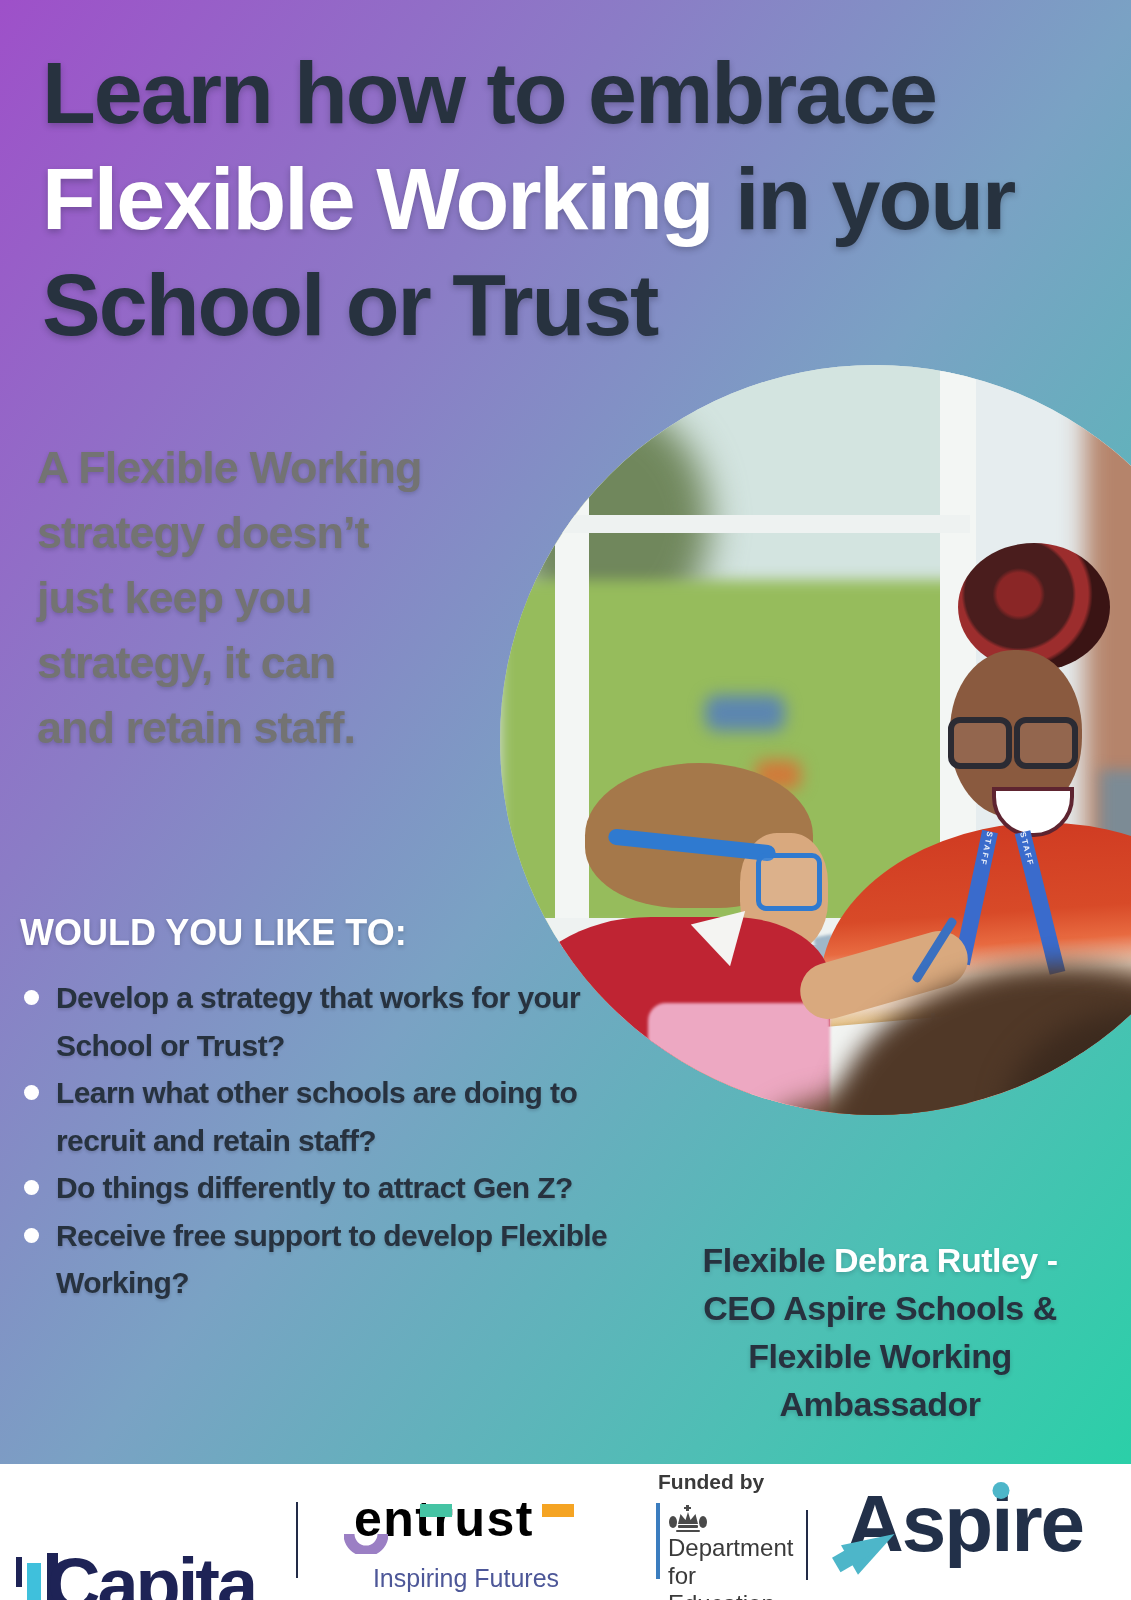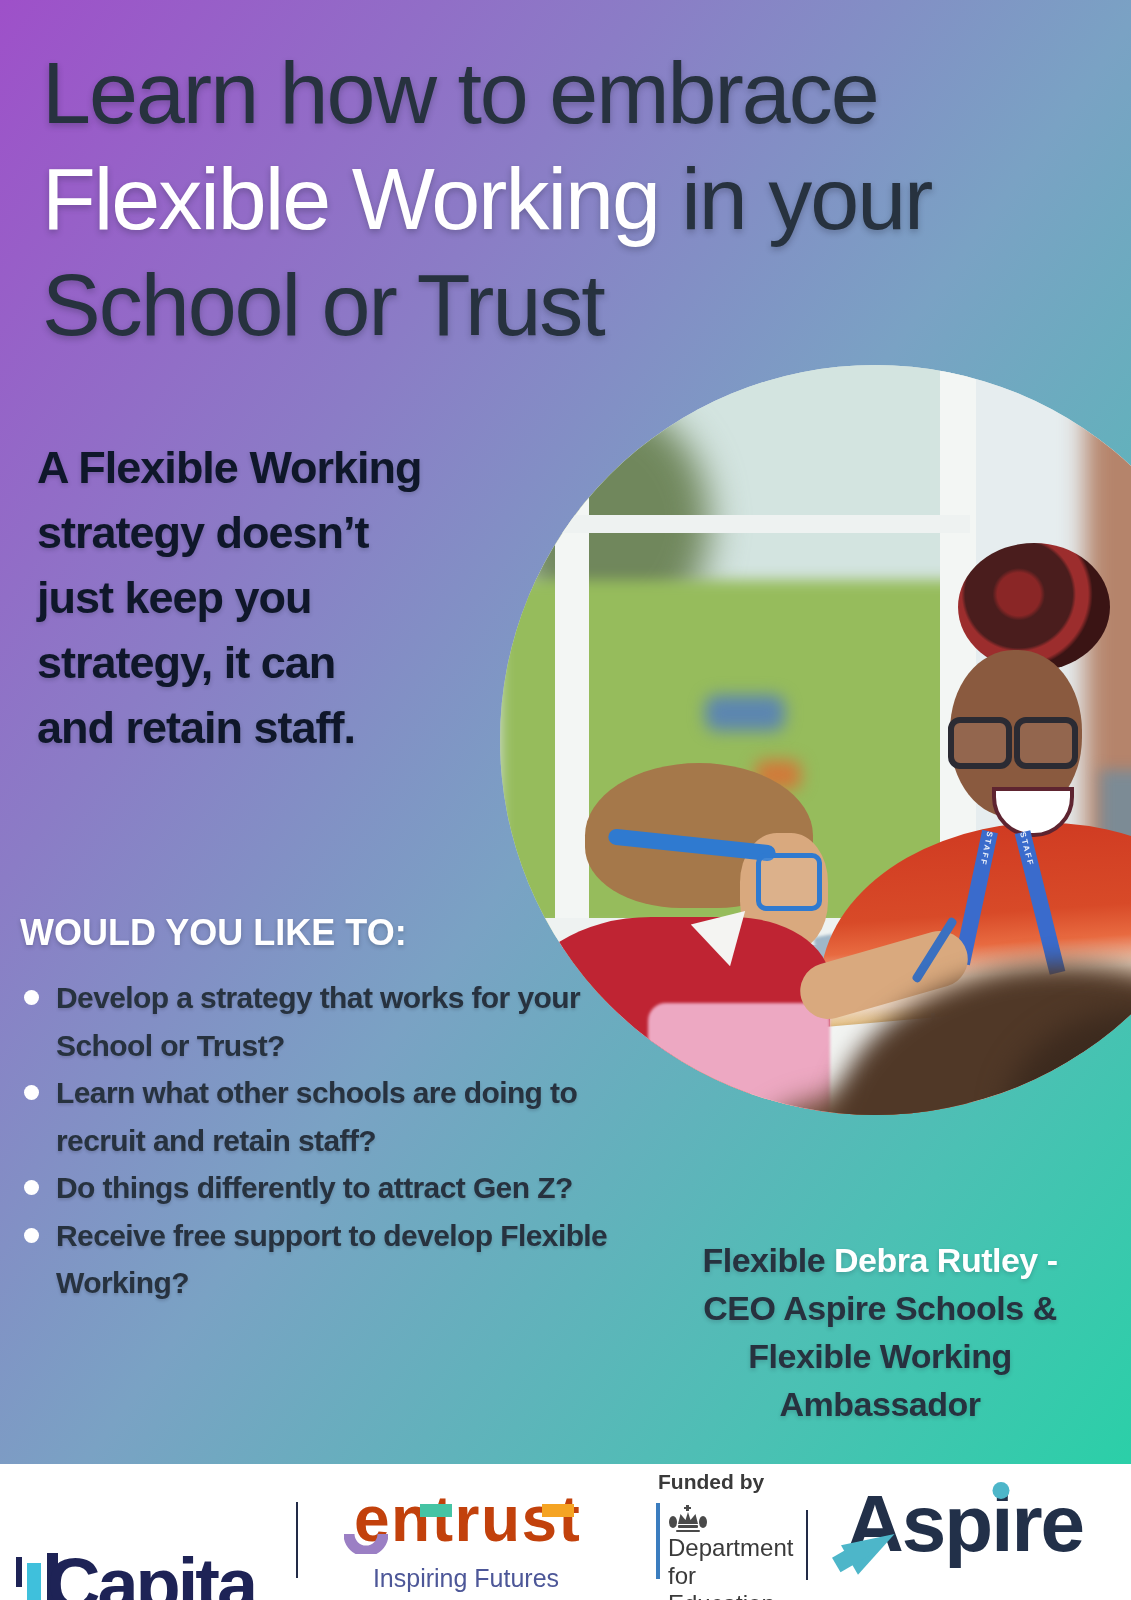--- a/index.html
+++ b/index.html
@@ -6,30 +6,30 @@
   body{
     width:1131px;height:1600px;position:relative;overflow:hidden;
     font-family:"Liberation Sans","DejaVu Sans",sans-serif;
     background:linear-gradient(126deg,#9e50c9 0%,#8b7cc6 28%,#7aa2c4 50%,#4cc0b4 78%,#23d3a5 100%);
   }
   .abs{position:absolute;}
 
   
   .title{
     left:42px;top:40px;width:1060px;
-    font-size:88px;line-height:106px;font-weight:normal;letter-spacing:-2px;
+    font-size:88px;line-height:106px;font-weight:bold;letter-spacing:-2px;
     color:#27323f;text-shadow:0 3px 6px rgba(25,30,45,.28);
   }
   .title .white{color:#ffffff;}
 
   
   .intro{
     left:37px;top:435px;width:480px;
     font-size:45px;line-height:65px;font-weight:bold;letter-spacing:-1px;
-    color:#0f172a;text-shadow:0 2px 4px rgba(25,30,45,.22);
+    color:#737373;text-shadow:0 2px 4px rgba(25,30,45,.22);
   }
 
   
   .would{
     left:20px;top:908px;width:520px;
     font-size:36px;line-height:50px;font-weight:800;color:#ffffff;
     text-shadow:0 2px 4px rgba(25,30,45,.25);
   }
   .bullets{left:24px;top:974px;width:640px;color:#27323f;}
   .bullet-item{position:relative;padding-left:32px;
@@ -117,21 +117,21 @@
   .div1{left:296px;top:1502px;height:76px;}
   .div2{left:806px;top:1510px;height:70px;}
 
   .capita{left:16px;top:1551px;width:270px;height:90px;}
   .cap-bar1{position:absolute;left:0;top:6px;width:6px;height:30px;background:#1e2356;}
   .cap-bar2{position:absolute;left:11px;top:12px;width:14px;height:46px;background:#3fc0dc;}
   .cap-bar3{position:absolute;left:31px;top:2px;width:11px;height:70px;background:#1e2356;}
   .cap-text{position:absolute;left:31px;top:-8px;font-size:74px;line-height:84px;font-weight:bold;letter-spacing:-3px;color:#1e2356;}
 
   .entrust{left:336px;top:1486px;width:280px;height:110px;}
-  .ent-text{position:absolute;left:18px;top:0;font-size:64px;line-height:66px;font-weight:bold;letter-spacing:1.5px;color:#c2410c;}
+  .ent-text{position:absolute;left:18px;top:0;font-size:50px;line-height:66px;font-weight:bold;letter-spacing:1.5px;color:#000000;}
   .ent-teal{position:absolute;left:84px;top:18px;width:32px;height:13px;background:#45c4a4;}
   .ent-orange{position:absolute;left:206px;top:18px;width:32px;height:13px;background:#f5a423;}
   .ent-arc{position:absolute;left:8px;top:46px;}
   .ent-tagline{position:absolute;left:0;top:78px;width:260px;text-align:center;font-size:25px;color:#4d5798;}
 
   .dfe{left:648px;top:1470px;width:160px;height:120px;color:#3a3a3a;}
   .dfe-funded{position:absolute;left:10px;top:0;font-size:21px;font-weight:bold;}
   .dfe-bar{position:absolute;left:8px;top:33px;width:4px;height:76px;background:#3b7dbf;}
   .dfe-crest{position:absolute;left:20px;top:34px;}
   .dfe-name{position:absolute;left:20px;top:64px;font-size:24px;line-height:28px;}

